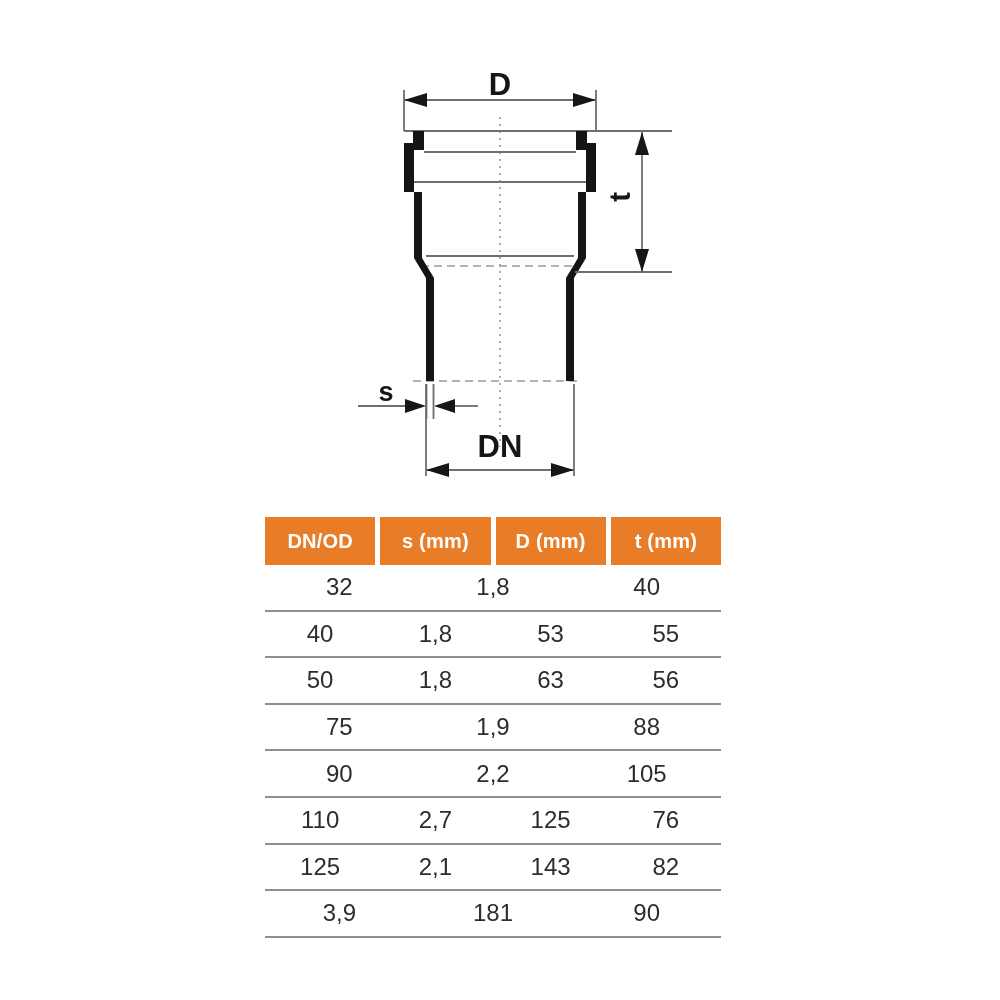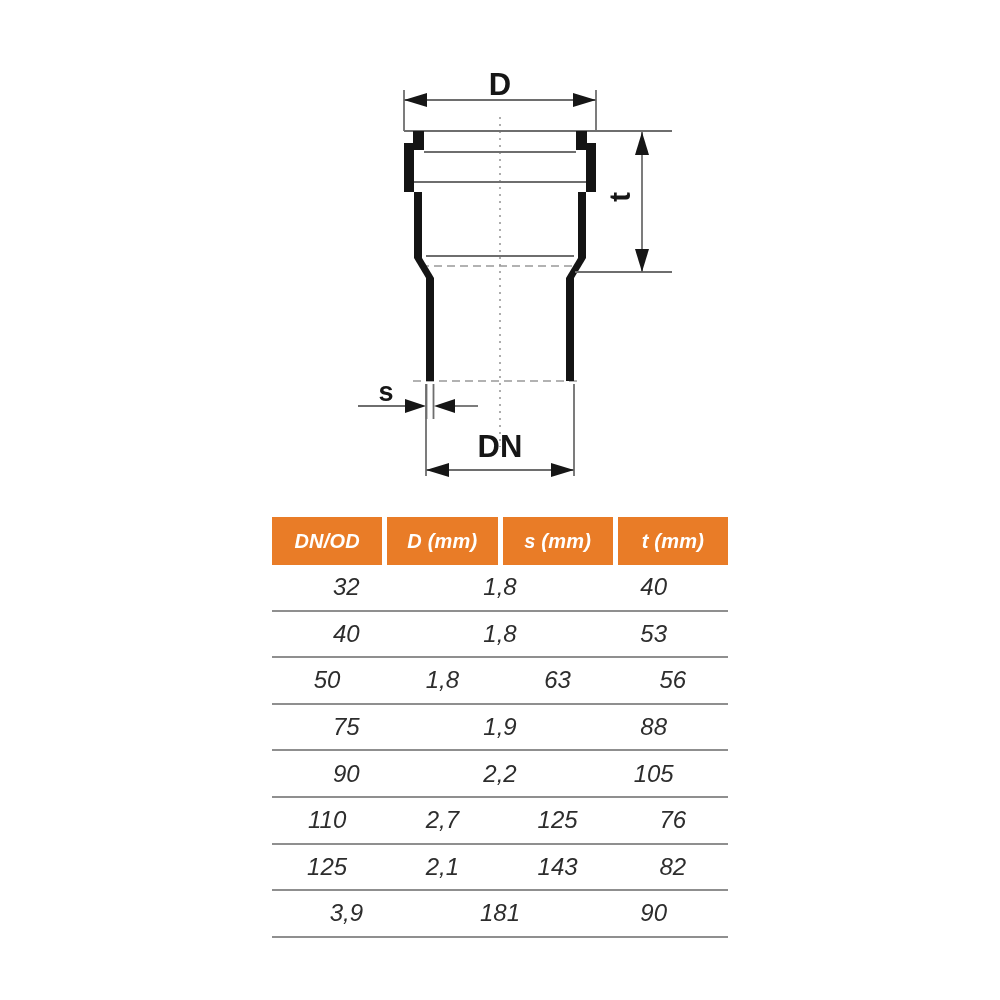--- a/index.html
+++ b/index.html
@@ -1,18 +1,18 @@
 <!DOCTYPE html>
 <html><head>
 <meta charset="utf-8">
 <style>
   html,body{margin:0;padding:0;background:#ffffff;}
   body{width:1000px;height:1000px;position:relative;font-family:"Liberation Sans",sans-serif;overflow:hidden;}
   .drawing{position:absolute;left:0;top:0;width:1000px;height:505px;}
-  .spec-table{position:absolute;left:272px;top:517px;width:456px;font-style:italic;}
+  .spec-table{position:absolute;left:265px;top:517px;width:456px;}
   .thead{display:flex;gap:5px;height:48px;}
   .th{flex:1;background:#E97C27;color:#ffffff;font-weight:bold;font-size:20px;
       display:flex;align-items:center;justify-content:center;letter-spacing:.2px;}
   .tbody{display:block;}
   .trow{display:flex;gap:5px;height:46.6px;border-bottom:2px solid #8f8f8f;box-sizing:border-box;}
   .tcell{flex:1;display:flex;align-items:center;justify-content:center;
          font-size:24px;color:#2d2d2d;}
   svg text{fill:#161616;font-family:"Liberation Sans",sans-serif;font-weight:bold;}
   .thin{stroke:#6e6e6e;stroke-width:1.8;fill:none;}
   .dash{stroke:#999999;stroke-width:1.6;fill:none;}
@@ -83,34 +83,35 @@
     <line class="thin" x1="426" y1="470" x2="574" y2="470"></line>
     <polygon class="ah" points="426,470 449,463 449,477"></polygon>
     <polygon class="ah" points="574,470 551,463 551,477"></polygon>
     <text x="500" y="457" font-size="31" text-anchor="middle">DN</text>
   </g>
 </svg>
 
 <div class="spec-table">
   <div class="thead">
     <div class="th">DN/OD</div>
+    <div class="th">s (mm)</div>
     <div class="th">D (mm)</div>
-    <div class="th">s (mm)</div>
     <div class="th">t (mm)</div>
   </div>
   <div class="tbody">
       <div class="trow">
         <div class="tcell">32</div>
         <div class="tcell">1,8</div>
         <div class="tcell">40</div>
       </div>
       <div class="trow">
         <div class="tcell">40</div>
         <div class="tcell">1,8</div>
         <div class="tcell">53</div>
+        <div class="tcell">55</div>
       </div>
       <div class="trow">
         <div class="tcell">50</div>
         <div class="tcell">1,8</div>
         <div class="tcell">63</div>
         <div class="tcell">56</div>
       </div>
       <div class="trow">
         <div class="tcell">75</div>
         <div class="tcell">1,9</div>

